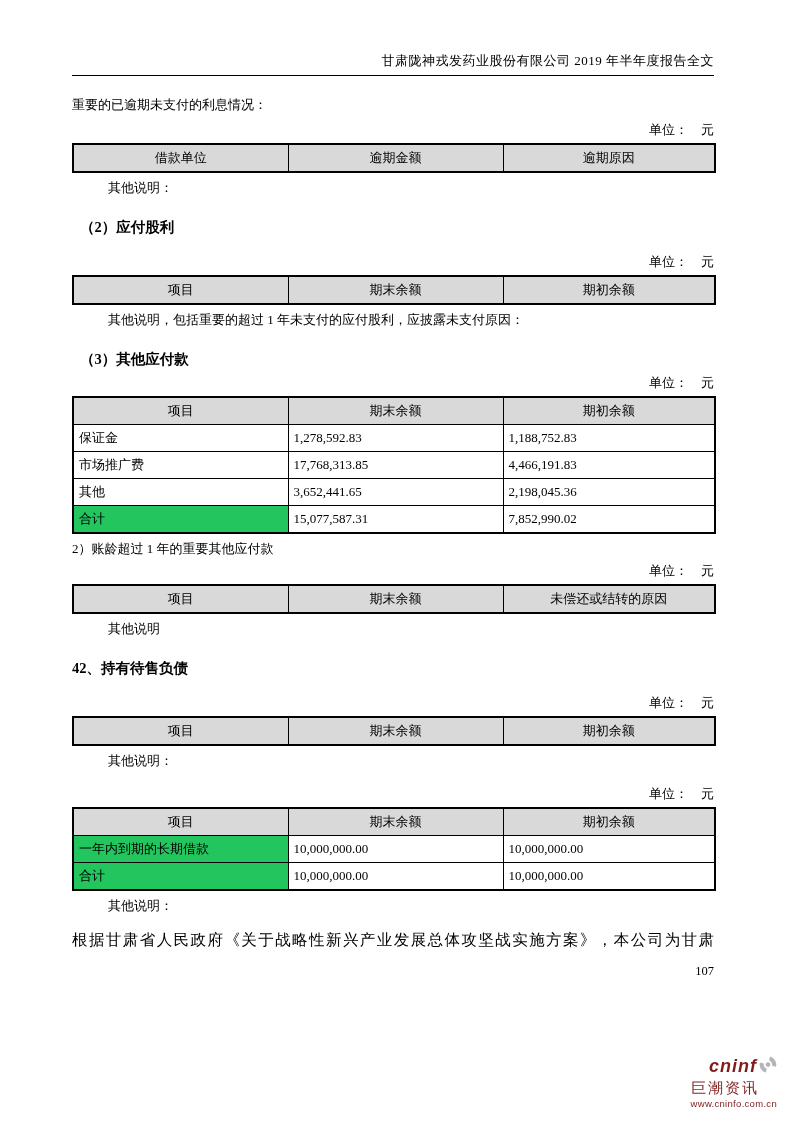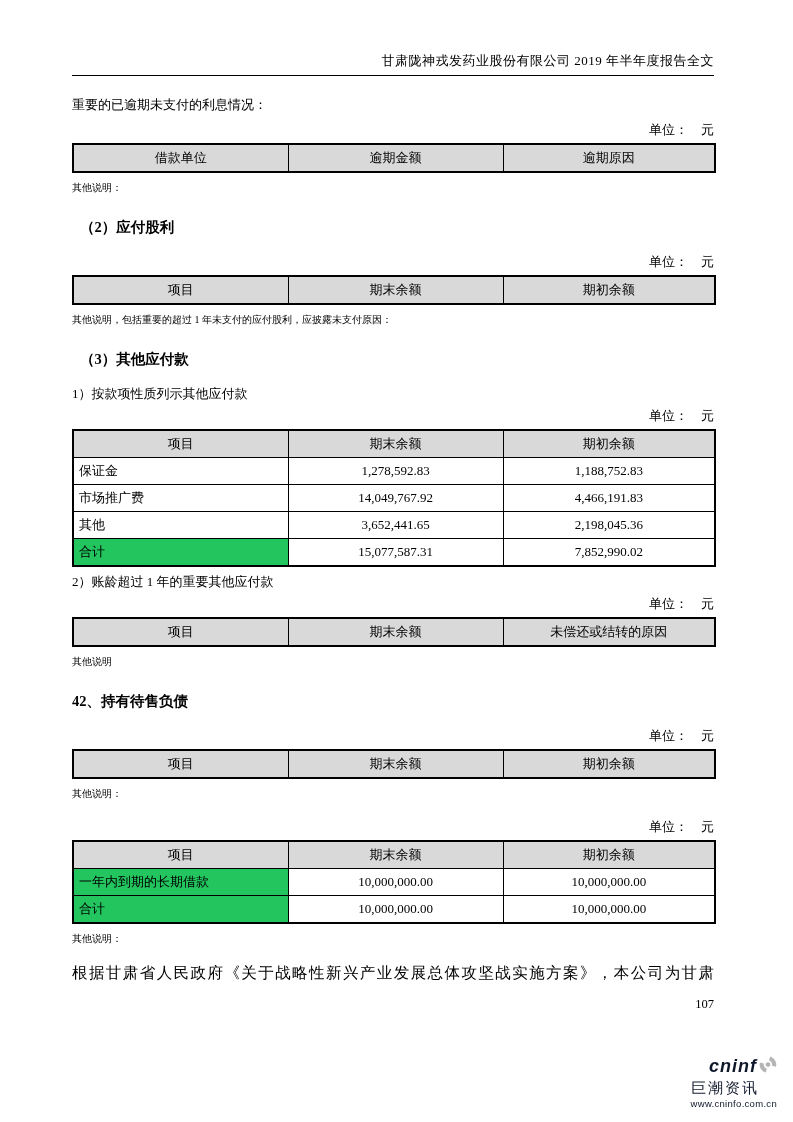--- a/index.html
+++ b/index.html
@@ -13,21 +13,21 @@
   }
   .content{position:absolute;left:72px;top:0;width:642px;}
 
   .doc-title{margin-top:52px;text-align:right;font-size:13px;line-height:18px;letter-spacing:0.5px;}
   .rule{margin-top:5px;border-bottom:1.5px solid #000;}
 
   .intro{margin-top:20px;font-size:13px;line-height:17px;}
   .unit{margin-top:8px;font-size:13px;line-height:17px;text-align:right;}
   .unit.gap-lg{margin-top:16px;}
   .unit.gap-sm{margin-top:5px;}
-  .note{margin-top:6px;font-size:10px;line-height:17px;}
+  .note{margin-top:6px;font-size:13px;line-height:17px;margin-left:36px;}
   .subhead{margin-top:16px;font-size:13px;line-height:17px;}
   .subhead.tight{margin-top:6px;}
 
   .sec-title{margin-top:22px;font-size:14.5px;font-weight:bold;line-height:19px;}
   .sec-title.paren{padding-left:8px;}
 
   table.tbl{
     width:100%;margin-top:5px;
     border-collapse:collapse;table-layout:fixed;
     border:2px solid #000;
@@ -39,34 +39,34 @@
     height:26px;
     padding:0 5px;
     overflow:hidden;white-space:nowrap;
   }
   table.tbl th{
     background:#d9d9d9;
     font-weight:normal;
     text-align:center;
   }
   td.item{text-align:left;}
-  td.num{text-align:center;}
+  td.num{text-align:left;}
   td.shaded{background:#22c55e;}
   col.c1{width:215px;} col.c2{width:215px;} col.c3{width:212px;}
 
   .para{
     margin-top:15px;
     font-size:15.5px;line-height:22px;
     text-align:justify;text-align-last:justify;
   }
   .page-num{margin-top:13px;text-align:right;font-size:12.5px;}
 
   .logo{
     position:absolute;right:16px;bottom:13px;
-    text-align:right;color:#0f172a;
+    text-align:right;color:#7f1d1d;
     font-family:"Liberation Sans","DejaVu Sans",sans-serif;
     line-height:1.1;
   }
   .logo-top{display:flex;align-items:center;justify-content:flex-end;}
   .logo-brand{font-weight:bold;font-style:italic;font-size:18px;letter-spacing:1px;}
   .logo-swirl{display:inline-block;margin-left:1px;transform:rotate(15deg);}
   .logo-cn{font-size:15px;letter-spacing:2px;margin-top:2px;margin-right:18px;}
   .logo-url{font-size:9.5px;margin-top:2px;letter-spacing:0.3px;}
 </style>
 </head>
@@ -108,42 +108,41 @@
           <tr>
         <th>项目</th>
         <th>期末余额</th>
         <th>期初余额</th>
       </tr>
     </tbody>
       </table>
     <div class="note">其他说明，包括重要的超过 1 年未支付的应付股利，应披露未支付原因：</div>
 
     <div class="sec-title paren">（3）其他应付款</div>
-    <div class="subhead">1）按款项性质列示其他应付款</div>
     <div class="unit gap-sm">单位：　元</div>
     <table class="tbl">
       <colgroup>
           <col class="c1">
           <col class="c2">
           <col class="c3">
         </colgroup>
       <tbody>
           <tr>
         <th>项目</th>
         <th>期末余额</th>
         <th>期初余额</th>
       </tr>
       <tr>
         <td class="item">保证金</td>
         <td class="num">1,278,592.83</td>
         <td class="num">1,188,752.83</td>
       </tr>
       <tr>
         <td class="item">市场推广费</td>
-        <td class="num">14,049,767.92</td>
+        <td class="num">17,768,313.85</td>
         <td class="num">4,466,191.83</td>
       </tr>
       <tr>
         <td class="item">其他</td>
         <td class="num">3,652,441.65</td>
         <td class="num">2,198,045.36</td>
       </tr>
       <tr>
         <td class="item shaded">合计</td>
         <td class="num">15,077,587.31</td>

